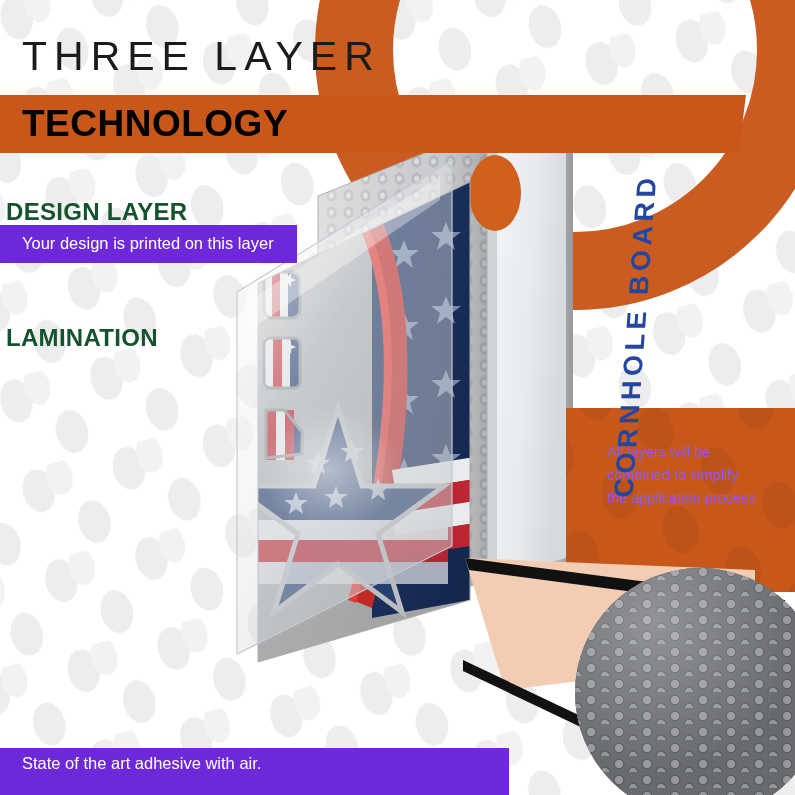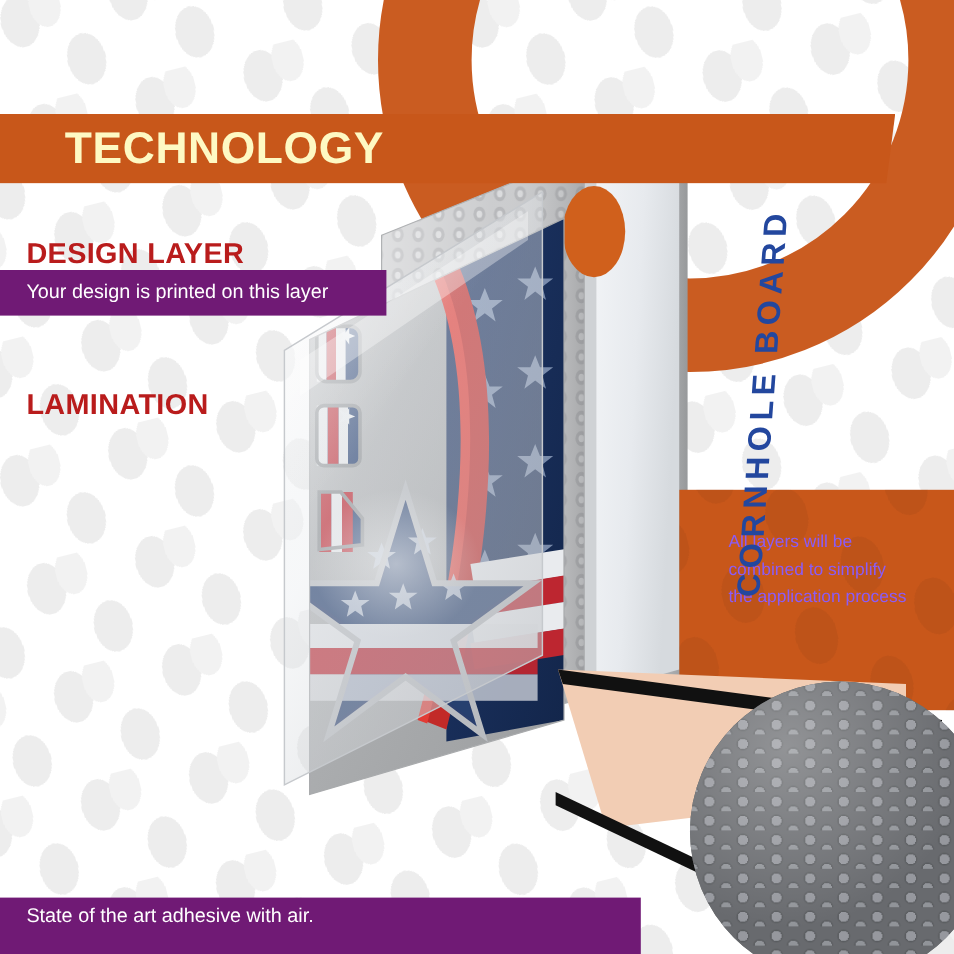--- a/index.html
+++ b/index.html
@@ -36,27 +36,27 @@
           clip-path: polygon(0% 40%, 100% 0%, 100% 100%, 0% 100%);
           opacity:.97;}
 
   
   .headline{position:absolute;left:22px;top:36px;font-size:41px;letter-spacing:7px;
             color:#1b1b1b;font-weight:300;line-height:1;white-space:nowrap;}
 
   .title-band{position:absolute;left:0;top:95px;width:746px;height:58px;background:#c8571a;
               clip-path:polygon(0 0,100% 0,99.0% 100%,0 100%);}
   .title-band .tb-text{position:absolute;left:22px;top:7px;font-size:37px;font-weight:bold;
-              color:#fef9c3;letter-spacing:.5px;line-height:44px;white-space:nowrap;margin-left:32px;}
-
-  
-  .band{position:absolute;background:#701a75;color:#fff;padding-left:25px;}
+              color:#000000;letter-spacing:.5px;line-height:44px;white-space:nowrap;}
+
+  
+  .band{position:absolute;background:#6d28d9;color:#fff;}
   .band .btxt{position:absolute;left:22px;color:#ffffff;font-size:16.5px;line-height:21px;
               font-weight:500;white-space:nowrap;}
-  .bhead{position:absolute;left:22px;color:#b91c1c;font-size:24px;font-weight:bold;
+  .bhead{position:absolute;left:6px;color:#14532d;font-size:24px;font-weight:bold;
          letter-spacing:.3px;white-space:nowrap;}
 
   #band-design{left:0;top:225px;width:297px;height:38px;}
   #head-design{top:198px;}
   #band-lam{left:0;top:350px;width:232px;height:56px;}
   #head-lam{top:324px;}
   #band-adh{left:0;top:705px;width:509px;height:52px;margin-top:43px;}
   #head-adh{top:679px;}
 
   
@@ -264,20 +264,21 @@
     <div class="zoom-sheen"></div>
   </div>
 
   <div style="position:absolute;left:446px;top:160px;width:260px;height:380px;pointer-events:none;">
     <div style="position:absolute;left:-20px;top:160px;width:420px;
                 transform:rotate(-90deg) skewY(4.2deg);transform-origin:50% 50%;
                 text-align:center;color:#23479E;font-size:27px;font-weight:600;
                 letter-spacing:4.5px;white-space:nowrap;">CORNHOLE BOARD</div>
   </div>
 
+  <div class="headline">THREE LAYER</div>
   <div class="title-band">
     <div class="tb-text">TECHNOLOGY</div>
   </div>
 
   <div class="bhead" id="head-design">DESIGN LAYER</div>
   <div class="band" id="band-design">
     <div class="btxt" style="top:8px;">Your design is printed on this layer</div>
   </div>
 
   <div class="bhead" id="head-lam">LAMINATION</div>

